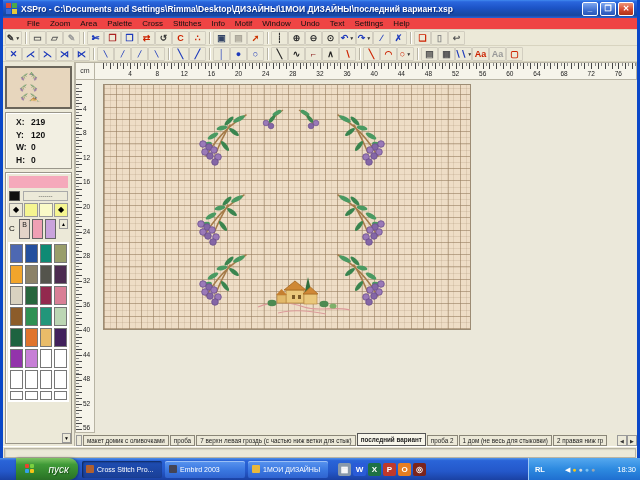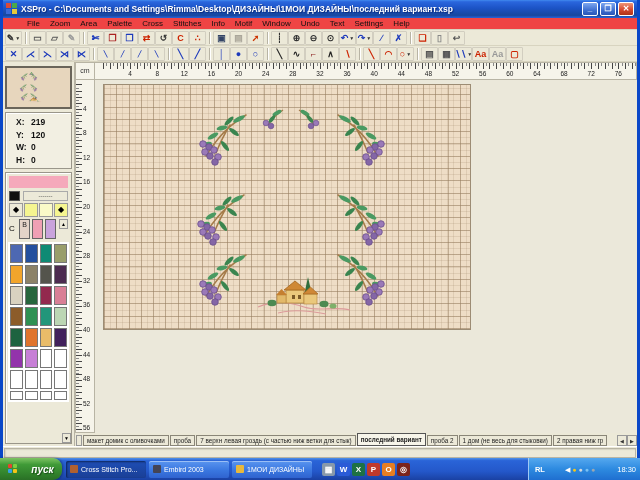--- a/index.html
+++ b/index.html
@@ -106,22 +106,22 @@
   #statusbar{height:12px;flex:0 0 12px;display:flex;background:#ece9d8;border-top:1px solid #fff;}
   .status-cell{border:1px solid #b8b4a4;box-shadow:inset 1px 1px 1px #d8d4c4;height:10px;margin:1px;}
   #status-left{flex:1;}
   #status-right{flex:0 0 234px;font-size:7.5px;text-align:center;line-height:9px;color:#222;}
 
   
   #taskbar{height:22px;display:flex;align-items:stretch;
     background:linear-gradient(180deg,#4f91e8 0%,#2a64d8 12%,#2458ca 60%,#1a41a3 100%);}
   #startbtn{flex:0 0 62px;display:flex;align-items:center;justify-content:center;gap:13px;
     background:linear-gradient(180deg,#7ec463 0%,#3f9a37 30%,#2f7d2a 80%,#2a6f26 100%);
-    border-radius:0 9px 9px 0;color:#fff;font-weight:bold;font-style:italic;font-size:10px;
-    box-shadow:1px 0 3px rgba(0,0,0,.4);text-shadow:1px 1px 1px #1a4a18;}
+    border-radius:0 9px 9px 0;color:#fff;font-weight:normal;font-style:italic;font-size:10px;
+    box-shadow:1px 0 3px rgba(0,0,0,.4);text-shadow:1px 1px 1px #1a4a18;margin-left:16px;}
   #winflag{width:10px;height:10px;display:grid;grid-template-columns:4px 4px;grid-template-rows:4px 4px;gap:1px;}
   #winflag span{display:block;border-radius:1px;}
   #tasks{display:flex;align-items:center;gap:3px;padding:2px 4px;}
   .task{width:80px;height:17px;border-radius:2px;display:flex;align-items:center;gap:3px;padding:0 4px;
     background:linear-gradient(180deg,#5a95ef,#3a77e0 55%,#2f63cf);color:#fff;font-size:7px;
     white-space:nowrap;overflow:hidden;box-shadow:inset 0 1px 0 rgba(255,255,255,.4);}
   .task.active{background:linear-gradient(180deg,#1e4eb5,#1a3f96);box-shadow:inset 1px 1px 2px rgba(0,0,0,.5);}
   .task-ico{width:8px;height:8px;flex:0 0 8px;border-radius:1px;}
   #quick-icons{display:flex;align-items:center;gap:2px;padding-left:6px;}
   .qicon{width:13px;height:13px;border-radius:2px;color:#fff;font-size:8px;font-weight:bold;

